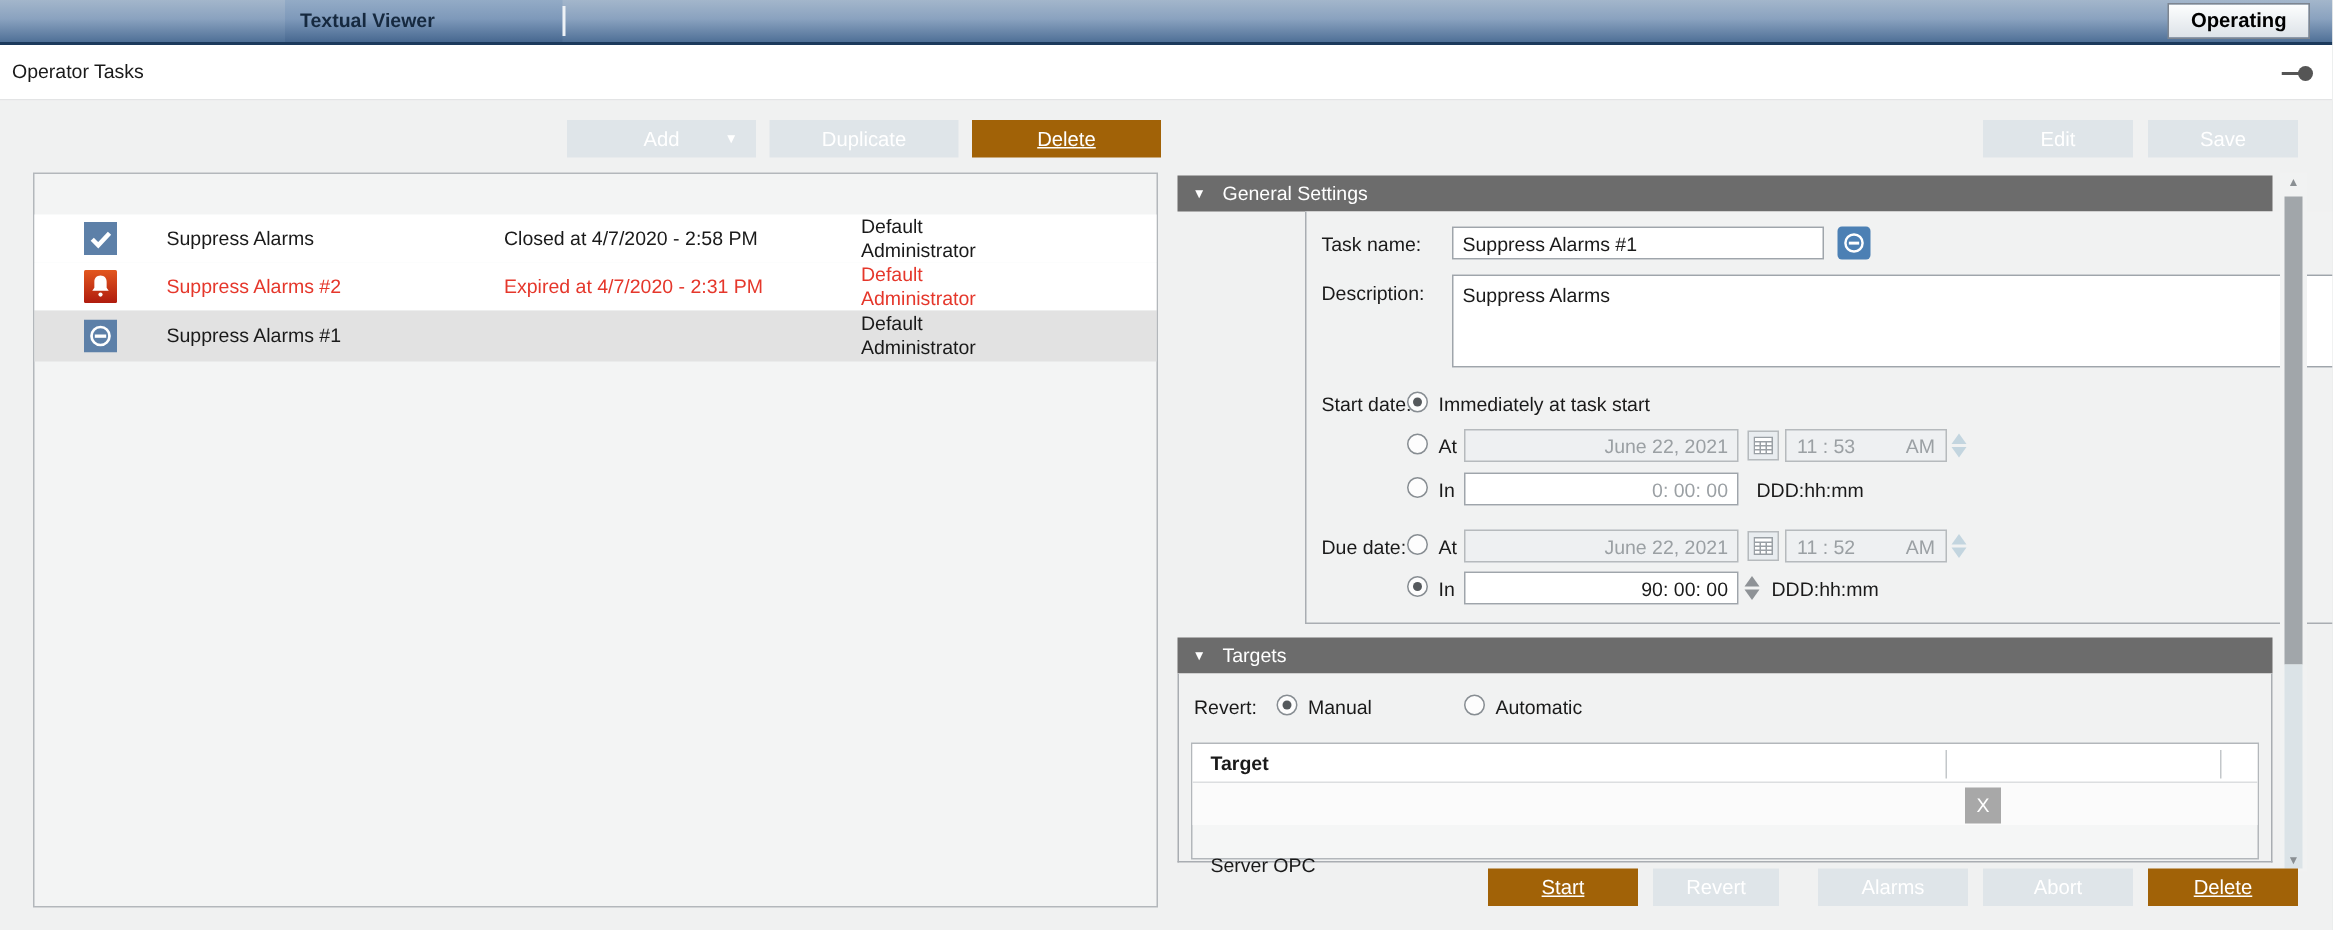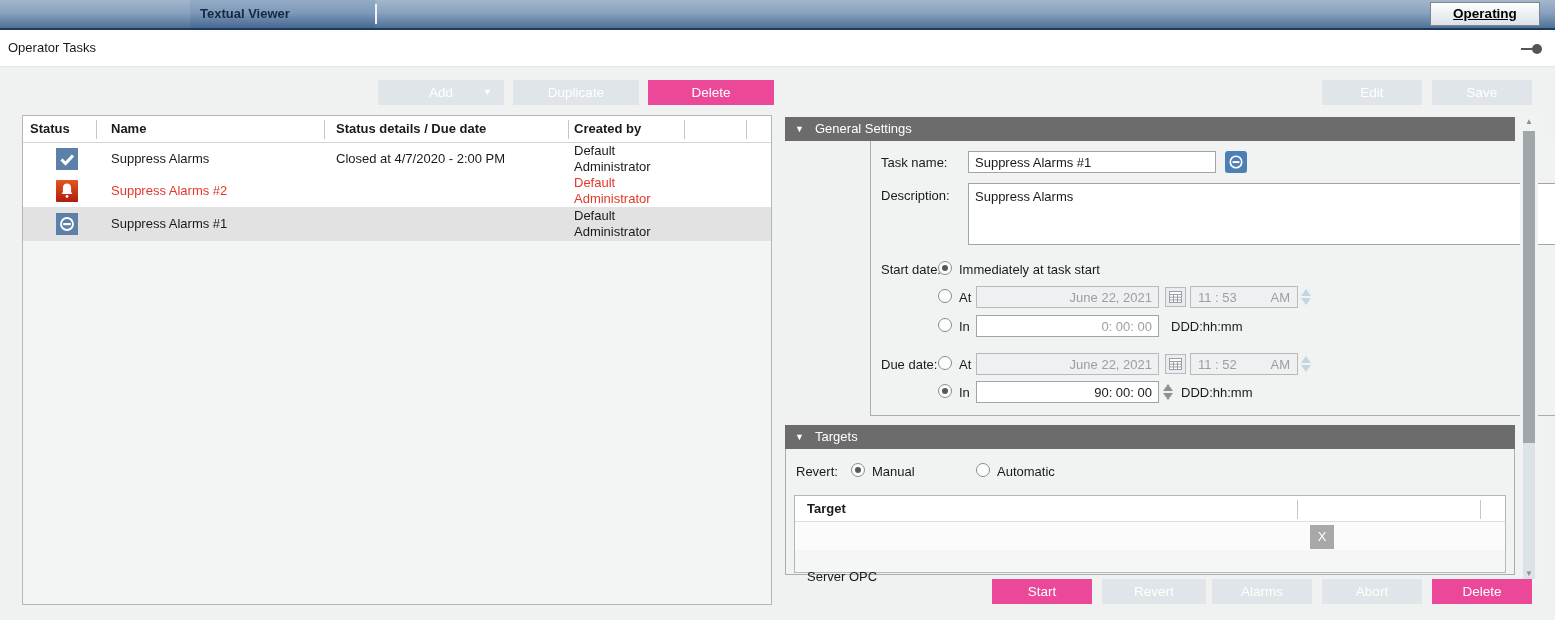--- a/index.html
+++ b/index.html
@@ -5,30 +5,30 @@
   html,body{margin:0;padding:0;background:#e8e9ea;font-family:"Liberation Sans",sans-serif;}
   .screen{position:relative;width:1555px;height:620px;background:#f0f1f1;overflow:hidden;font-size:13px;color:#1a1a1a;}
   .abs{position:absolute;box-sizing:border-box;}
 
   
   .topbar{left:0;top:0;width:1555px;height:30px;background:linear-gradient(#a3b6cb,#8aa2bf 45%,#4f7097);border-bottom:2px solid #1c3a5c;}
   .tab{height:28px;line-height:28px;font-weight:bold;padding-left:10px;}
   .tab-tasks{left:0;top:0;width:190px;background:linear-gradient(#6a6a6a,#4a4a4a 45%,#1f1f1f);color:#ffffff;}
   .tab-viewer{left:190px;top:0;width:185px;background:linear-gradient(#93abc6,#7e99ba 45%,#476890);color:#16293f;}
   .tab-sep{left:375px;top:4px;width:2px;height:20px;background:#eef2f6;}
-  .operating{right:15px;top:2px;width:110px;height:24px;background:linear-gradient(#fdfefe,#dce2e8);border:1px solid #7d8590;color:#000;font-weight:bold;font-size:13.5px;text-align:center;line-height:22px;text-decoration:underline;}
+  .operating{right:15px;top:2px;width:95px;height:24px;background:linear-gradient(#fdfefe,#dce2e8);border:1px solid #7d8590;color:#000;font-weight:bold;font-size:13.5px;text-align:center;line-height:22px;}
 
   
   .crumbrow{left:0;top:30px;width:1555px;height:37px;background:#ffffff;border-bottom:1px solid #e3e4e5;}
   .crumb{left:8px;top:10px;}
 
   
   .btn{height:25px;line-height:25px;text-align:center;color:#ffffff;font-size:13.5px;cursor:default;}
   .btn-disabled{background:#dfe5e9;}
-  .btn-enabled{background:#ec4899;}
+  .btn-enabled{background:#a16207;text-decoration:underline;}
   .dd-arrow{position:absolute;right:12px;top:0;font-size:9px;line-height:25px;color:#ffffff;}
 
   
   .lpanel{left:22px;top:115px;width:750px;height:490px;background:#f3f4f4;border:1px solid #b3b7bb;}
   .thead{left:0;top:0;width:748px;height:27px;background:#ffffff;border-bottom:1px solid #d4d6d8;}
   .th{top:5px;font-weight:bold;}
   .colsep{top:4px;width:1px;height:19px;background:#c3c7ca;}
   .trow{left:0;width:748px;height:32px;background:#ffffff;}
   .trow .cell{position:absolute;line-height:32px;white-space:nowrap;}
   .trow .twolines{line-height:16px;top:0;white-space:normal;}
@@ -95,55 +95,45 @@
   <div class="abs btn btn-disabled" style="left:378px;top:80px;width:126px;">
     <span>Add</span>
     <span class="dd-arrow">▼</span>
   </div>
   <div class="abs btn btn-disabled" style="left:513px;top:80px;width:126px;">Duplicate</div>
   <div class="abs btn btn-enabled" style="left:648px;top:80px;width:126px;">Delete</div>
   <div class="abs btn btn-disabled" style="left:1322px;top:80px;width:100px;">Edit</div>
   <div class="abs btn btn-disabled" style="left:1432px;top:80px;width:100px;">Save</div>
 
   <div class="abs lpanel">
-    <div class="abs thead">
-      <span class="abs th" style="left:7px;">Status</span>
-      <span class="abs th" style="left:88px;">Name</span>
-      <span class="abs th" style="left:313px;">Status details / Due date</span>
-      <span class="abs th" style="left:551px;">Created by</span>
-      <span class="abs colsep" style="left:73px;"></span>
-      <span class="abs colsep" style="left:301px;"></span>
-      <span class="abs colsep" style="left:545px;"></span>
-      <span class="abs colsep" style="left:661px;"></span>
-      <span class="abs colsep" style="left:723px;"></span>
-    </div>
 
     <div class="abs trow" style="top:27px;">
       <svg class="abs sicon" viewBox="0 0 22 22">
         <rect width="22" height="22" fill="#5d80a8"></rect>
         <path d="M5.5 11.5l4 4 7.5-8" stroke="#ffffff" stroke-width="3" fill="none"></path>
       </svg>
       <span class="cell" style="left:88px;">Suppress Alarms</span>
-      <span class="cell" style="left:313px;">Closed at 4/7/2020 - 2:00 PM</span>
+      <span class="cell" style="left:313px;">Closed at 4/7/2020 - 2:58 PM</span>
       <span class="cell twolines" style="left:551px;width:105px;">Default Administrator</span>
     </div>
 
     <div class="abs trow row-expired" style="top:59px;">
       <svg class="abs sicon" viewBox="0 0 22 22">
         <defs>
             <linearGradient id="ag" x1="0" y1="0" x2="0" y2="1">
           <stop offset="0" stop-color="#e2571f"></stop>
               <stop offset="1" stop-color="#b01c0e"></stop>
         </linearGradient>
           </defs>
         <rect width="22" height="22" rx="1" fill="url(#ag)"></rect>
         <path d="M11 3.6c-2.6 0-4.1 1.9-4.1 4.2v4.1l-1.4 2h11L15.1 11.9V7.8c0-2.3-1.5-4.2-4.1-4.2z" fill="#ffffff"></path>
         <circle cx="11" cy="16.4" r="1.4" fill="#ffffff"></circle>
       </svg>
       <span class="cell" style="left:88px;">Suppress Alarms #2</span>
+      <span class="cell" style="left:313px;">Expired at 4/7/2020 - 2:31 PM</span>
       <span class="cell twolines" style="left:551px;width:105px;">Default Administrator</span>
     </div>
 
     <div class="abs trow row-selected" style="top:91px;height:34px;">
       <svg class="abs sicon" style="top:6px;" viewBox="0 0 22 22">
         <rect width="22" height="22" fill="#5d80a8"></rect>
         <circle cx="11" cy="11" r="6" fill="none" stroke="#ffffff" stroke-width="1.8"></circle>
         <rect x="7.2" y="10" width="7.6" height="2.2" fill="#ffffff"></rect>
       </svg>
       <span class="cell" style="left:88px;line-height:34px;">Suppress Alarms #1</span>
@@ -251,18 +241,18 @@
   </div>
 
   <div class="abs sbar">
     <span class="arrow" style="top:0;">▲</span>
     <div class="thumb"></div>
     <div class="track2"></div>
     <span class="arrow" style="bottom:0;">▼</span>
   </div>
 
   <div class="abs btn btn-enabled" style="left:992px;top:579px;width:100px;">Start</div>
-  <div class="abs btn btn-disabled" style="left:1102px;top:579px;width:104px;">Revert</div>
+  <div class="abs btn btn-disabled" style="left:1102px;top:579px;width:84px;">Revert</div>
   <div class="abs btn btn-disabled" style="left:1212px;top:579px;width:100px;">Alarms</div>
   <div class="abs btn btn-disabled" style="left:1322px;top:579px;width:100px;">Abort</div>
   <div class="abs btn btn-enabled" style="left:1432px;top:579px;width:100px;">Delete</div>
 
 </div>
 
 </body></html>

